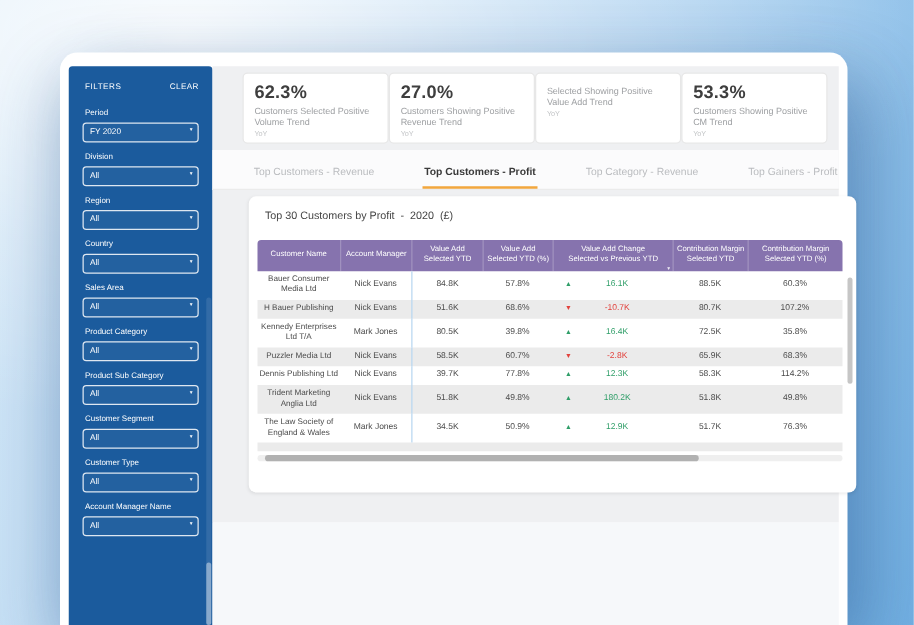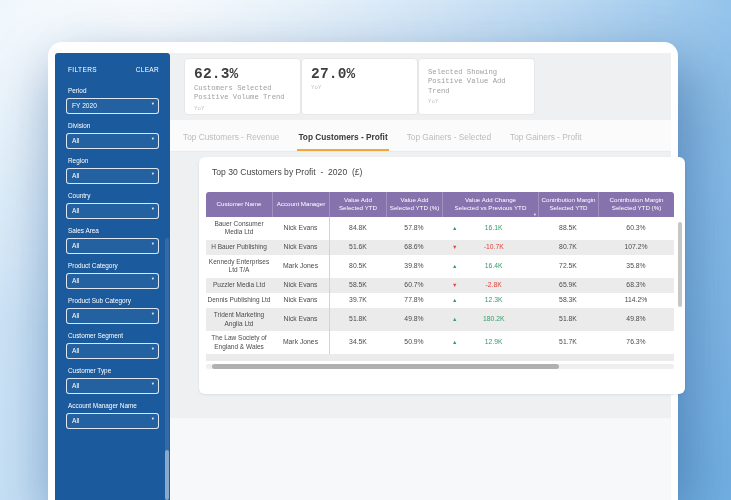--- a/index.html
+++ b/index.html
@@ -32,26 +32,26 @@
   .filter-group{margin-bottom:8.5px;}
   .filter-label{font-size:6.4px;color:#fff;margin:0 0 3.5px 2px;}
   .filter-select{height:16px;border:1px solid rgba(255,255,255,.85);border-radius:3px;display:flex;align-items:center;padding:0 5px;position:relative;background:rgba(255,255,255,.04);cursor:pointer;}
   .filter-value{font-size:6.6px;color:#fff;flex:1;}
   .dd-caret{font-size:4.5px;color:rgba(255,255,255,.95);position:absolute;right:4px;top:2.5px;}
   .sb-track{position:absolute;right:1px;top:185px;bottom:0;width:4px;background:rgba(255,255,255,.10);border-radius:2px;}
   .sb-thumb{position:absolute;right:1px;bottom:0;width:4px;height:50px;background:rgba(255,255,255,.42);border-radius:2px;cursor:pointer;}
   
   .main{position:absolute;left:122px;top:11px;width:501px;height:365px;background:#EFF0F2;}
   .lower{position:absolute;left:122px;top:376px;width:501px;height:82px;background:#F6F8FA;}
-  .kpi-row{position:absolute;left:14px;top:5px;width:487px;display:flex;justify-content:flex-start;font-family:Liberation Mono, monospace;}
+  .kpi-row{position:absolute;left:14px;top:5px;width:487px;display:flex;justify-content:center;}
   .kpi-card{width:117px;height:57px;background:#fff;border:1px solid #E7E7E7;border-radius:4px;padding:7px 9px;}
   .kpi-value{font-size:14.5px;font-weight:700;color:#3E3E3E;letter-spacing:.2px;}
   .kpi-label{font-size:7.2px;color:#9EA0A3;line-height:1.3;margin-top:2px;}
   .kpi-period{font-size:5.8px;color:#C3C5C7;margin-top:2px;}
-  .tabbar{position:absolute;left:0;top:67px;width:100%;height:32px;background:#FBFBFC;border-bottom:1px solid #EBEBEB;display:flex;align-items:flex-end;padding-left:12px;gap:17px;}
+  .tabbar{position:absolute;left:0;top:67px;width:100%;height:32px;background:#FBFBFC;border-bottom:1px solid #EBEBEB;display:flex;align-items:flex-end;padding-left:32px;justify-content:space-between;}
   .tab{font-size:8.3px;color:#BABCBF;padding:9px 1px 7px;border-bottom:2.5px solid transparent;cursor:pointer;white-space:nowrap;}
   .tab.active{color:#3A3A3A;font-weight:700;border-bottom-color:var(--c-accent);}
   
   .table-card{position:absolute;left:29px;top:104px;width:486px;height:237px;background:#fff;border-radius:6px;box-shadow:0 1px 3px rgba(0,0,0,.08);overflow:hidden;}
   .table-title{font-size:8.6px;color:#454545;padding:10px 0 0 13px;white-space:pre;}
   .tablewrap{position:absolute;left:7px;top:35px;width:468px;}
   .thead{display:grid;grid-template-columns:var(--cols);background:var(--c-header);border-radius:3px 3px 0 0;}
   .th{font-size:6.2px;color:#fff;text-align:center;padding:4px 2px;white-space:pre-line;line-height:1.35;display:flex;align-items:center;justify-content:center;position:relative;cursor:pointer;}
   .th + .th{border-left:1px solid rgba(255,255,255,.22);}
   .sort-caret{position:absolute;bottom:-1px;right:2px;font-size:4.5px;color:rgba(255,255,255,.85);}
@@ -168,36 +168,42 @@
   <div class="main">
     <div class="kpi-row" id="kpis">
   <div class="kpi-card">
     <div class="kpi-value">62.3%</div>
     <div class="kpi-label">Customers Selected Positive Volume Trend</div>
     <div class="kpi-period">YoY</div>
   </div>
 
   <div class="kpi-card">
     <div class="kpi-value">27.0%</div>
+    <div class="kpi-label">Customers Showing Positive Revenue Trend</div>
     <div class="kpi-period">YoY</div>
   </div>
 
   <div class="kpi-card">
     <div class="kpi-label">Selected Showing Positive Value Add Trend</div>
     <div class="kpi-period">YoY</div>
   </div>
 
+  <div class="kpi-card">
+    <div class="kpi-value">53.3%</div>
+    <div class="kpi-label">Customers Showing Positive CM Trend</div>
+    <div class="kpi-period">YoY</div>
+  </div>
 </div>
 
     <div class="tabbar" id="tabs">
   <div class="tab">Top Customers - Revenue</div>
 
   <div class="tab active">Top Customers - Profit</div>
 
-  <div class="tab">Top Gainers - Selected</div>
+  <div class="tab">Top Category - Revenue</div>
 
   <div class="tab">Top Gainers - Profit</div>
 </div>
 
     <div class="table-card">
       <div class="table-title">Top 30 Customers by Profit  -  2020  (£)</div>
       <div class="tablewrap">
         <div class="thead" id="thead">
   <div class="th">
     <span>Customer Name</span>

